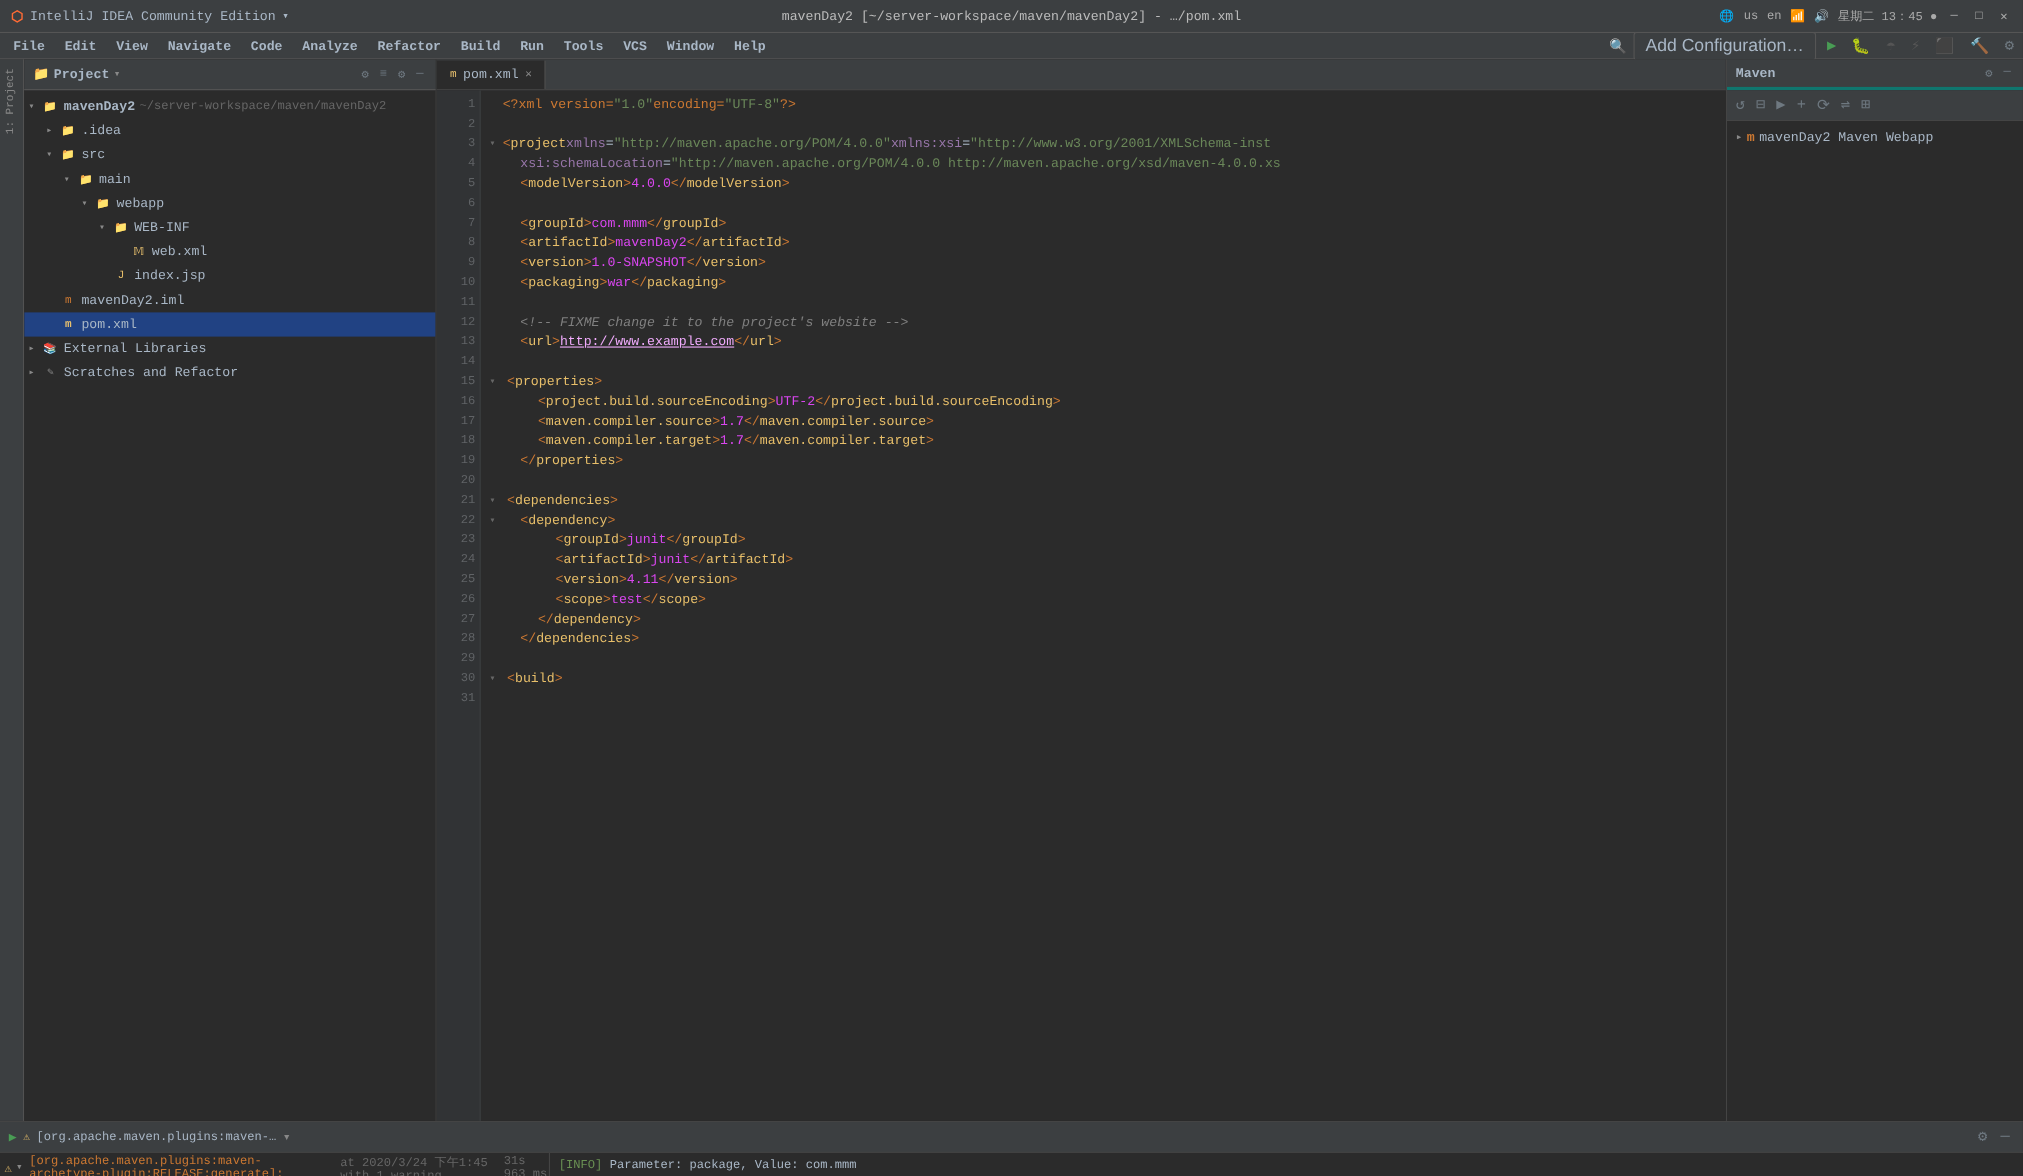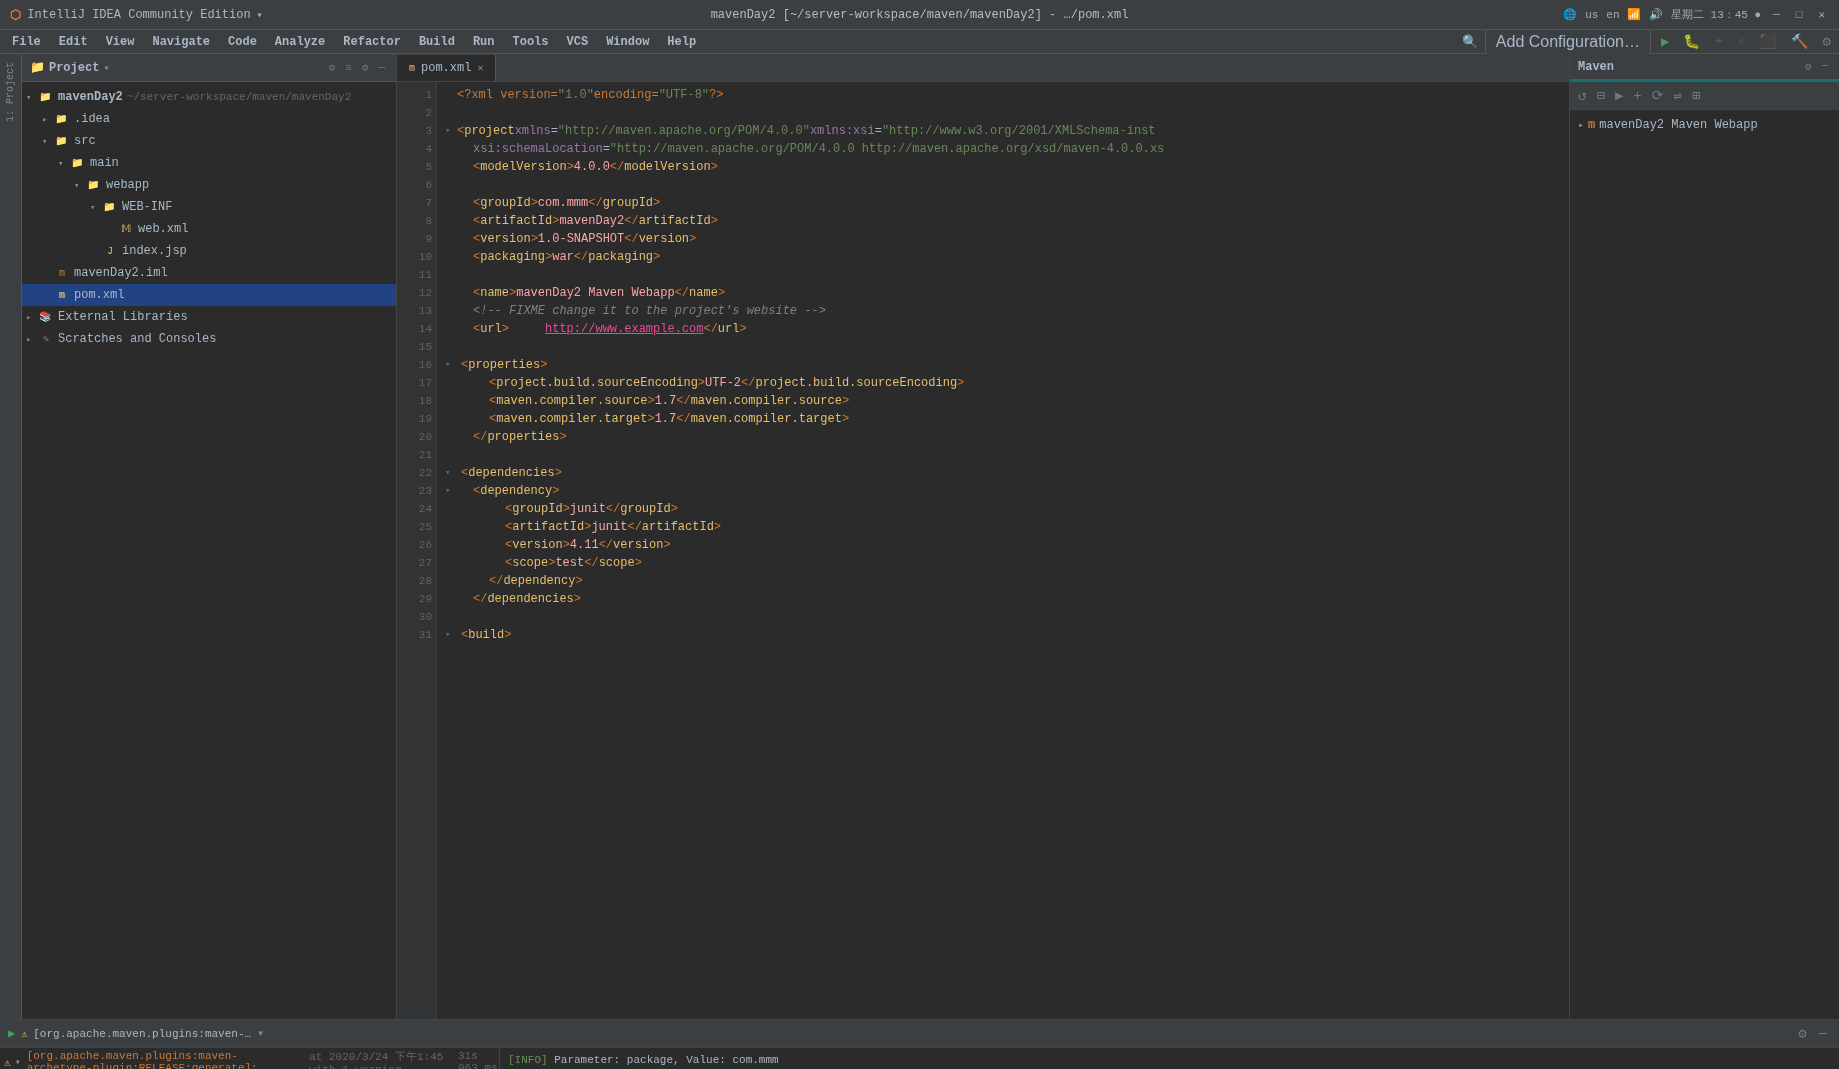--- a/index.html
+++ b/index.html
@@ -209,24 +209,24 @@
       line-height: 18px;
     }
     .code-line { display: flex; align-items: center; min-height: 18px; }
     .fold-arrow { color: #666; width: 12px; font-size: 9px; }
 
     
     .xml-tag { color: #e8bf6a; }
     .xml-attr { color: #9876aa; }
     .xml-value { color: #6a8759; }
     .xml-comment { color: #808080; font-style: italic; }
-    .xml-text { color: #fca5a5; }
+    .xml-text { color: #d946ef; }
     .xml-pi { color: #cc7832; }
     .xml-bracket { color: #cc7832; }
-    .xml-url { color: #ec4899; text-decoration: underline; margin-left: 36px; }
+    .xml-url { color: #f0abfc; text-decoration: underline; }
 
     
     #maven-panel {
       width: 270px;
       background: #2b2b2b;
       display: flex;
       flex-direction: column;
       border-left: 1px solid #444;
     }
     #maven-header {
@@ -483,21 +483,21 @@
 
       <div class="tree-item" style="padding-left:4px;">
         <span class="tree-arrow">▸</span>
         <span class="tree-icon" style="color:#6897bb;">📚</span>
         <span>External Libraries</span>
       </div>
 
       <div class="tree-item" style="padding-left:4px;">
         <span class="tree-arrow">▸</span>
         <span class="tree-icon" style="color:#888;">✎</span>
-        <span>Scratches and Consoles</span>
+        <span>Scratches and Refactor</span>
       </div>
     </div>
   </div>
 
   <div id="editor-area">
 
     <div id="editor-tabs">
       <div class="editor-tab active">
         <span style="color:#e8c06e;font-size:10px;">m</span>
         <span>pom.xml</span>
@@ -574,24 +574,20 @@
           <span class="fold-arrow"> </span>
           <span style="padding-left:16px;"><span class="xml-bracket">&lt;</span><span class="xml-tag">version</span><span class="xml-bracket">&gt;</span><span class="xml-text">1.0-SNAPSHOT</span><span class="xml-bracket">&lt;/</span><span class="xml-tag">version</span><span class="xml-bracket">&gt;</span></span>
         </div>
         <div class="code-line">
           <span class="fold-arrow"> </span>
           <span style="padding-left:16px;"><span class="xml-bracket">&lt;</span><span class="xml-tag">packaging</span><span class="xml-bracket">&gt;</span><span class="xml-text">war</span><span class="xml-bracket">&lt;/</span><span class="xml-tag">packaging</span><span class="xml-bracket">&gt;</span></span>
         </div>
         <div class="code-line">&nbsp;</div>
         <div class="code-line">
           <span class="fold-arrow"> </span>
-          <span style="padding-left:16px;"><span class="xml-bracket">&lt;</span><span class="xml-tag">name</span><span class="xml-bracket">&gt;</span><span class="xml-text">mavenDay2 Maven Webapp</span><span class="xml-bracket">&lt;/</span><span class="xml-tag">name</span><span class="xml-bracket">&gt;</span></span>
-        </div>
-        <div class="code-line">
-          <span class="fold-arrow"> </span>
           <span style="padding-left:16px;" class="xml-comment">&lt;!-- FIXME change it to the project's website --&gt;</span>
         </div>
         <div class="code-line">
           <span class="fold-arrow"> </span>
           <span style="padding-left:16px;"><span class="xml-bracket">&lt;</span><span class="xml-tag">url</span><span class="xml-bracket">&gt;</span><span class="xml-url">http://www.example.com</span><span class="xml-bracket">&lt;/</span><span class="xml-tag">url</span><span class="xml-bracket">&gt;</span></span>
         </div>
         <div class="code-line">&nbsp;</div>
         <div class="code-line">
           <span class="fold-arrow">▾ </span>
           <span style="padding-left:4px;"><span class="xml-bracket">&lt;</span><span class="xml-tag">properties</span><span class="xml-bracket">&gt;</span></span>

